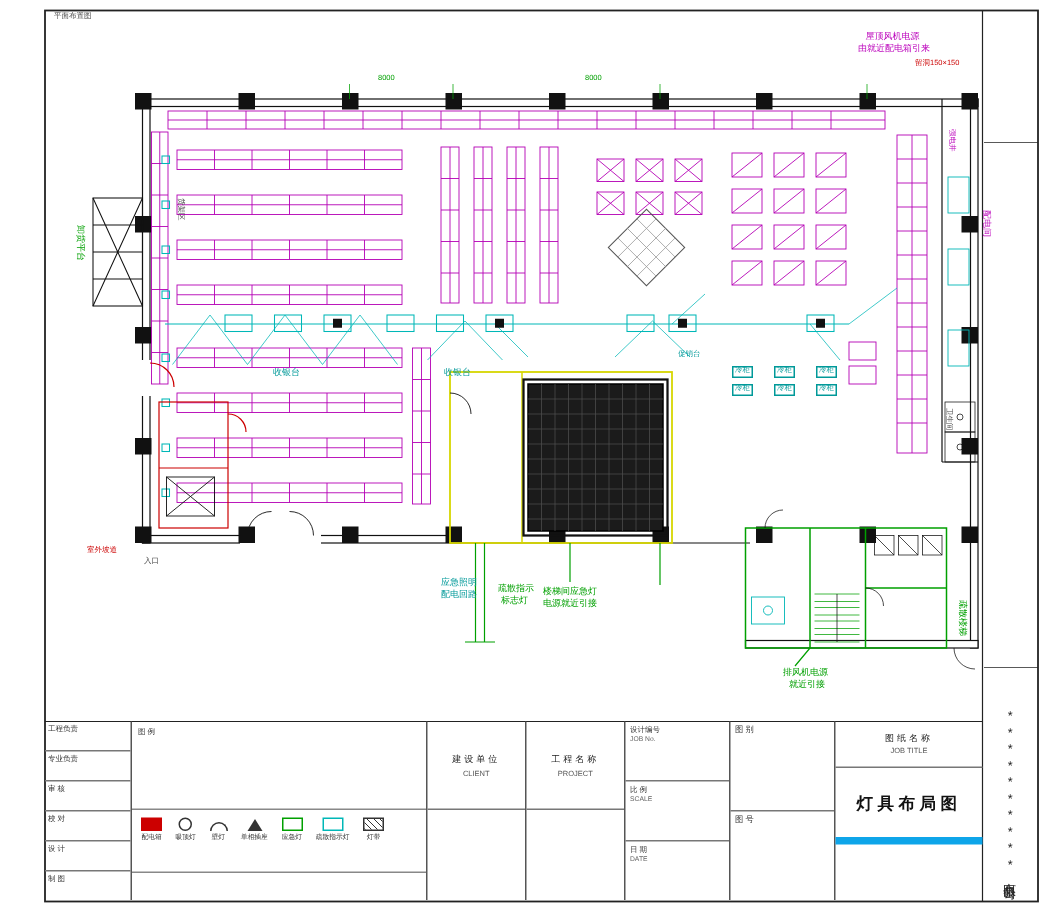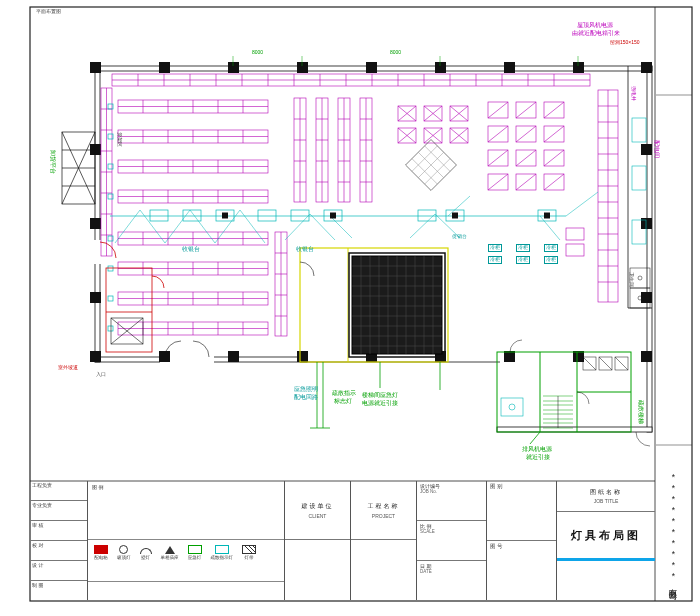--- a/index.html
+++ b/index.html
@@ -39,21 +39,21 @@
   #tb-meta{left:387px;width:70px;display:flex;flex-direction:column;}
   .meta-row{flex:1;border-bottom:1px solid #777;padding:2px 3px;font-size:5px;color:#333;}
   .meta-row:last-child{border-bottom:none;}
   .meta-en{color:#666;font-size:4.5px;}
   #tb-sheet{left:457px;width:70px;display:flex;flex-direction:column;}
   .sheet-row{flex:1;border-bottom:1px solid #777;padding:2px 3px;font-size:5.5px;color:#333;}
   .sheet-row:last-child{border-bottom:none;}
   #tb-title{left:527px;width:98px;border-right:none;}
   .title-labels{height:30px;border-bottom:1px solid #777;display:flex;flex-direction:column;
                 align-items:center;justify-content:center;gap:1px;}
-  .title-main{height:46px;border-bottom:3px solid #0ea5e9;display:flex;align-items:center;justify-content:center;
+  .title-main{height:46px;border-bottom:5px solid #0ea5e9;display:flex;align-items:center;justify-content:center;
               font-size:11px;font-weight:bold;letter-spacing:3px;color:#111;}
   
   #right-strip{position:absolute;left:655px;top:7px;width:37px;height:594px;}
   #company-name{position:absolute;left:0;top:448px;width:37px;height:148px;display:flex;
                 align-items:center;justify-content:center;writing-mode:vertical-rl;
                 text-orientation:upright;font-size:8.5px;letter-spacing:1px;color:#222;}
 </style>
 </head>
 <body>
 

